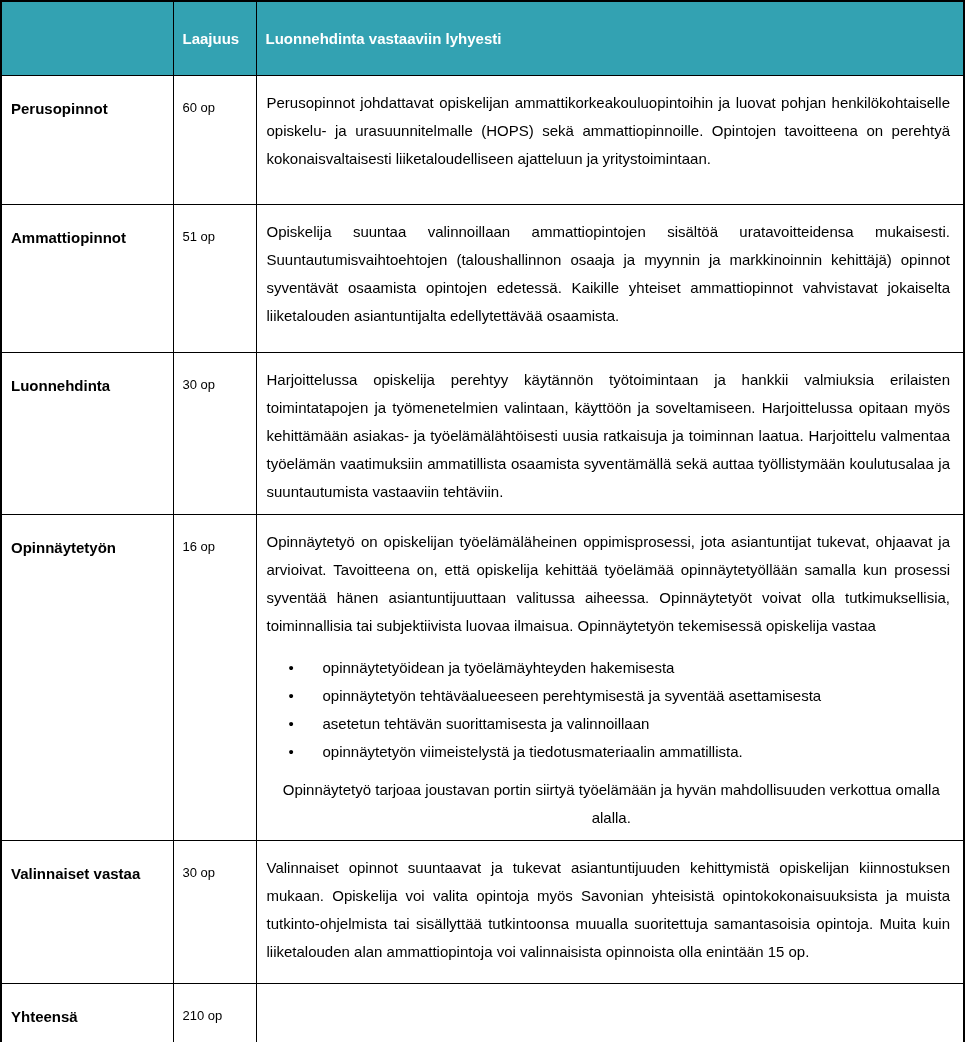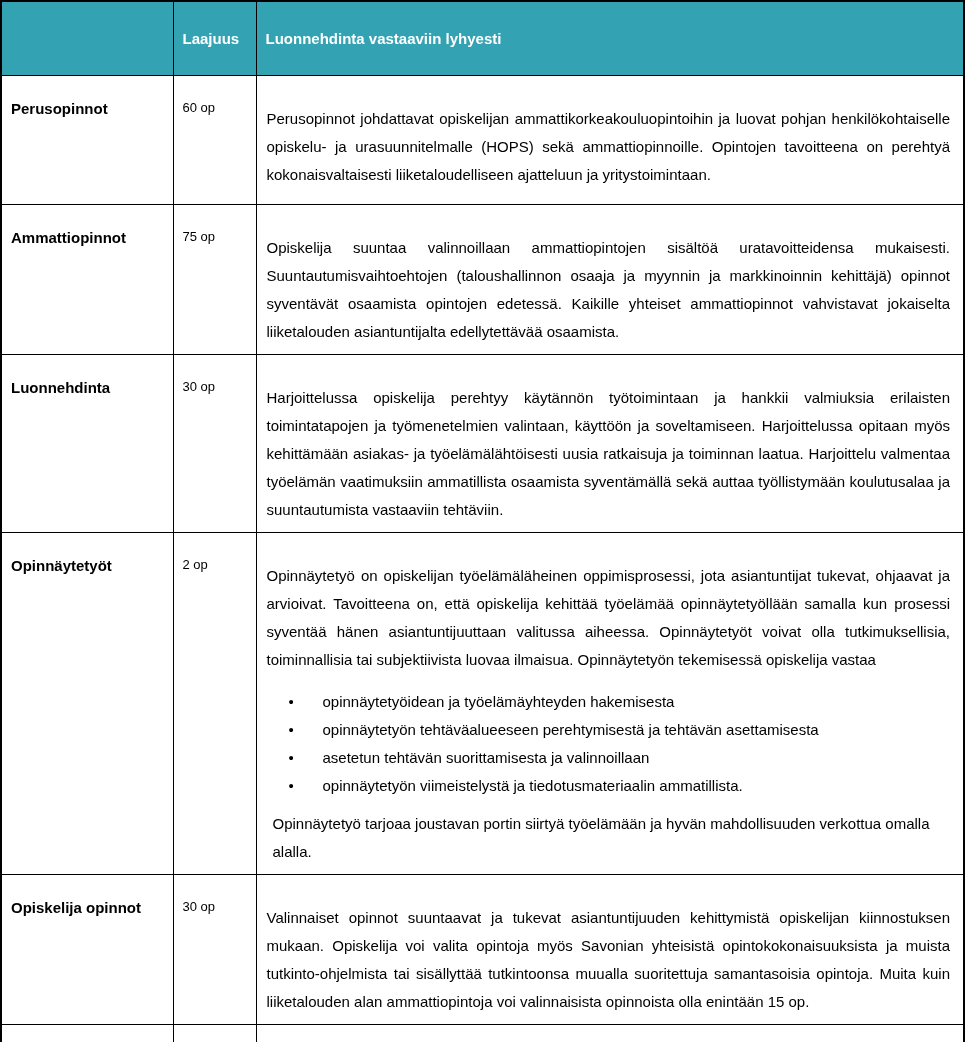--- a/index.html
+++ b/index.html
@@ -45,42 +45,42 @@
   td.credits-cell {
     font-size: 13px;
     vertical-align: top;
     padding: 24px 4px 0 9px;
   }
   td.desc-cell {
     font-size: 15px;
     vertical-align: top;
     line-height: 28px;
     text-align: justify;
-    padding: 29px 13px 8px 10px;
+    padding: 13px 13px 8px 10px;
   }
   td.desc-cell p { margin: 0; }
   td.desc-cell ul {
     list-style: none;
     margin: 14px 0 0 0;
     padding: 0 0 0 22px;
     text-align: left;
   }
   td.desc-cell ul li {
     position: relative;
     padding-left: 34px;
   }
   td.desc-cell ul li .bullet-glyph {
     position: absolute;
     left: 0;
     top: 0;
   }
   td.desc-cell p.closing {
     margin-top: 10px;
     padding-left: 6px;
-    text-align: left;
+    text-align: center;
   }
   tr.row-1 { height: 129px; }
   tr.row-2 { height: 148px; }
   tr.row-3 { height: 155px; }
   tr.row-4 { height: 309px; }
   tr.row-5 { height: 143px; }
   tr.row-6 { height: 76px; }
 </style>
 </head>
 <body>
@@ -102,60 +102,60 @@
     <tbody>
       <tr class="row-1">
         <td class="label-cell">Perusopinnot</td>
         <td class="credits-cell">60 op</td>
         <td class="desc-cell">
           <p>Perusopinnot johdattavat opiskelijan ammattikorkeakouluopintoihin ja luovat pohjan henkilökohtaiselle opiskelu- ja urasuunnitelmalle (HOPS) sekä ammattiopinnoille.  Opintojen tavoitteena on perehtyä kokonaisvaltaisesti liiketaloudelliseen ajatteluun ja yritystoimintaan.</p>
         </td>
       </tr>
       <tr class="row-2">
         <td class="label-cell">Ammattiopinnot</td>
-        <td class="credits-cell">75 op</td>
+        <td class="credits-cell">51 op</td>
         <td class="desc-cell">
           <p>Opiskelija suuntaa valinnoillaan ammattiopintojen sisältöä uratavoitteidensa mukaisesti.  Suuntautumisvaihtoehtojen (taloushallinnon osaaja ja myynnin ja markkinoinnin kehittäjä) opinnot syventävät osaamista opintojen edetessä.  Kaikille yhteiset ammattiopinnot vahvistavat jokaiselta liiketalouden asiantuntijalta edellytettävää osaamista.</p>
         </td>
       </tr>
       <tr class="row-3">
         <td class="label-cell">Luonnehdinta</td>
         <td class="credits-cell">30 op</td>
         <td class="desc-cell">
           <p>Harjoittelussa opiskelija perehtyy käytännön työtoimintaan ja hankkii valmiuksia erilaisten toimintatapojen ja työmenetelmien valintaan, käyttöön ja soveltamiseen.  Harjoittelussa opitaan myös kehittämään asiakas- ja työelämälähtöisesti uusia ratkaisuja ja toiminnan laatua.  Harjoittelu valmentaa työelämän vaatimuksiin ammatillista osaamista syventämällä sekä auttaa työllistymään koulutusalaa ja suuntautumista vastaaviin tehtäviin.</p>
         </td>
       </tr>
       <tr class="row-4">
-        <td class="label-cell">Opinnäytetyöt</td>
-        <td class="credits-cell">2 op</td>
+        <td class="label-cell">Opinnäytetyön</td>
+        <td class="credits-cell">16 op</td>
         <td class="desc-cell">
           <p>Opinnäytetyö on opiskelijan työelämäläheinen oppimisprosessi, jota asiantuntijat tukevat, ohjaavat ja arvioivat. Tavoitteena on, että opiskelija kehittää työelämää opinnäytetyöllään samalla kun prosessi syventää hänen asiantuntijuuttaan valitussa aiheessa.  Opinnäytetyöt voivat olla tutkimuksellisia, toiminnallisia tai subjektiivista luovaa ilmaisua. Opinnäytetyön tekemisessä opiskelija vastaa</p>
           <ul>
             <li>
               <span class="bullet-glyph">•</span>
               <span>opinnäytetyöidean ja työelämäyhteyden hakemisesta</span>
             </li>
             <li>
               <span class="bullet-glyph">•</span>
-              <span>opinnäytetyön tehtäväalueeseen perehtymisestä ja tehtävän asettamisesta</span>
+              <span>opinnäytetyön tehtäväalueeseen perehtymisestä ja syventää asettamisesta</span>
             </li>
             <li>
               <span class="bullet-glyph">•</span>
               <span>asetetun tehtävän suorittamisesta ja valinnoillaan</span>
             </li>
             <li>
               <span class="bullet-glyph">•</span>
               <span>opinnäytetyön viimeistelystä ja tiedotusmateriaalin ammatillista.</span>
             </li>
           </ul>
           <p class="closing">Opinnäytetyö tarjoaa joustavan portin siirtyä työelämään ja hyvän mahdollisuuden verkottua omalla alalla.</p>
         </td>
       </tr>
       <tr class="row-5">
-        <td class="label-cell">Opiskelija opinnot</td>
+        <td class="label-cell">Valinnaiset vastaa</td>
         <td class="credits-cell">30 op</td>
         <td class="desc-cell">
           <p>Valinnaiset opinnot suuntaavat ja tukevat asiantuntijuuden kehittymistä opiskelijan kiinnostuksen mukaan. Opiskelija voi valita opintoja myös Savonian yhteisistä opintokokonaisuuksista ja muista tutkinto-ohjelmista tai sisällyttää tutkintoonsa muualla suoritettuja samantasoisia opintoja. Muita kuin liiketalouden alan ammattiopintoja voi valinnaisista opinnoista olla enintään 15 op.</p>
         </td>
       </tr>
       <tr class="row-6">
         <td class="label-cell">Yhteensä</td>
         <td class="credits-cell">210 op</td>
         <td class="desc-cell">
           <p></p>

